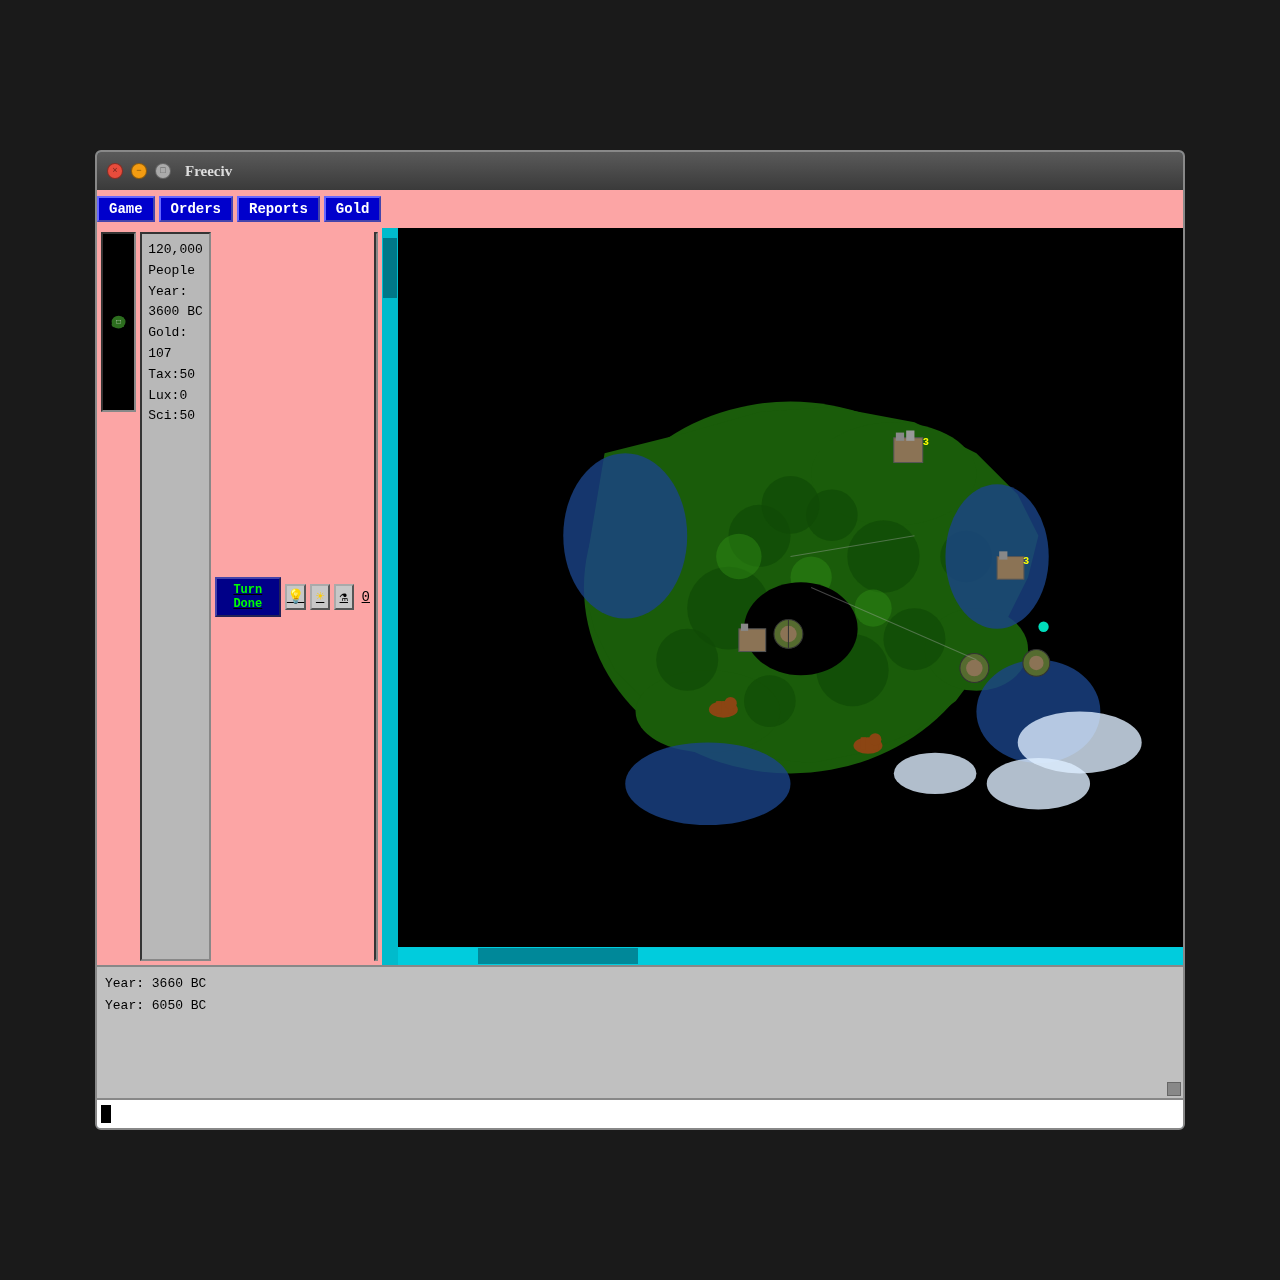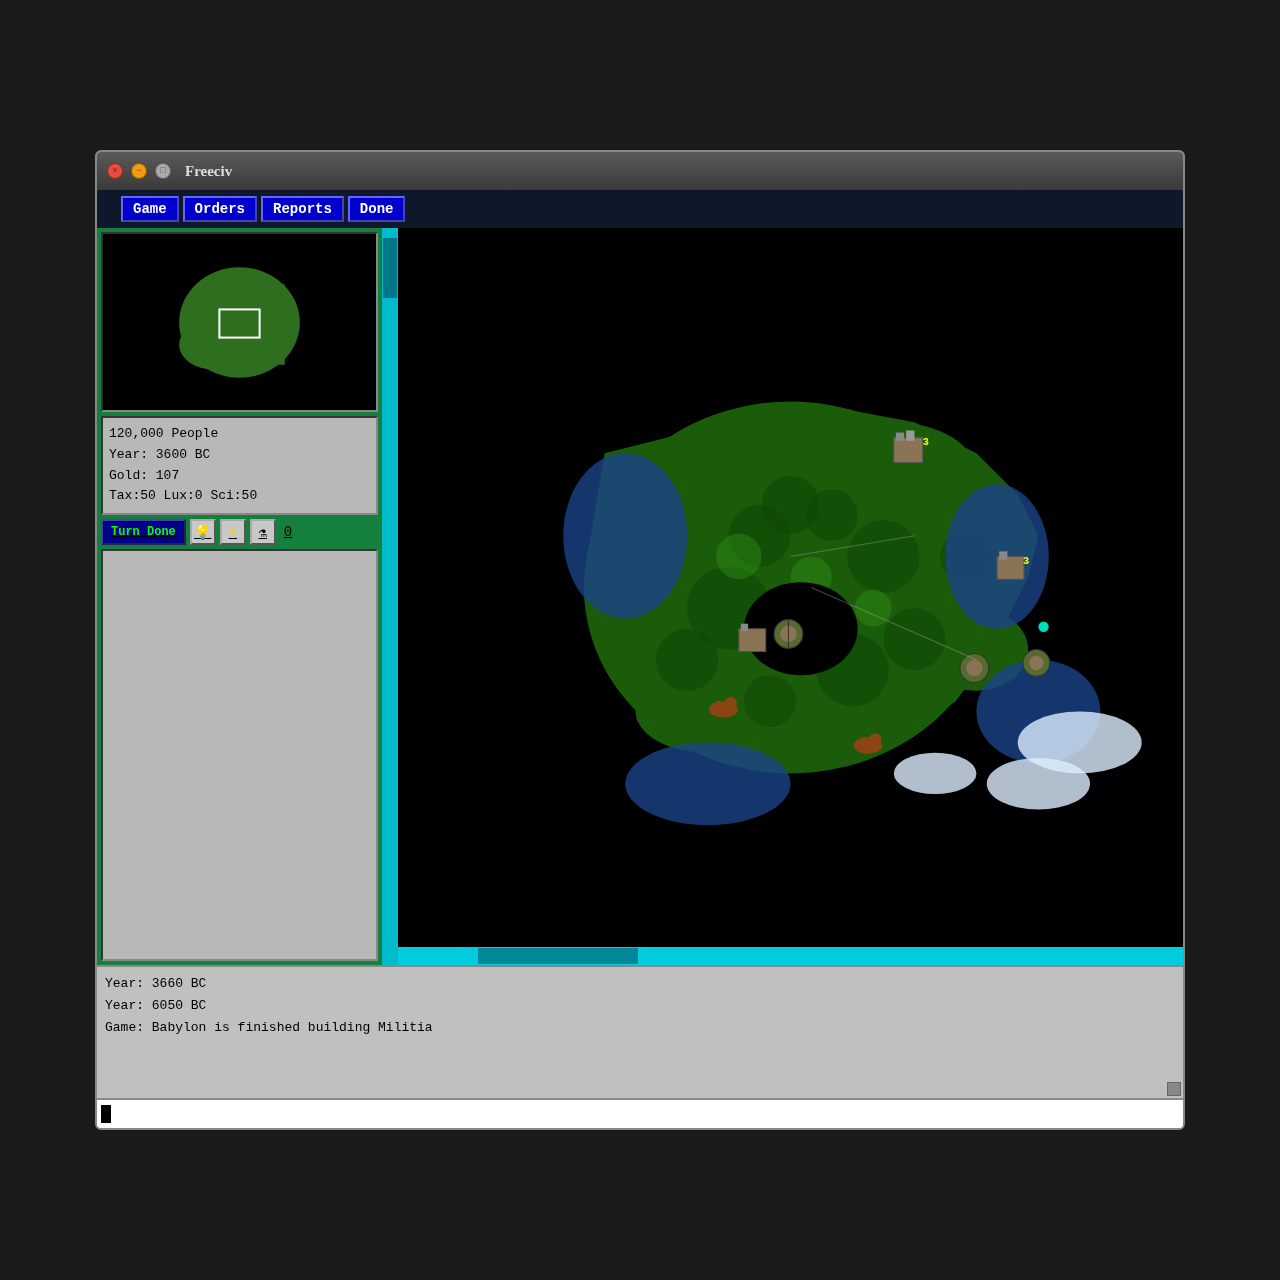--- a/index.html
+++ b/index.html
@@ -53,22 +53,22 @@
 
     .title-text {
       color: #ddd;
       font-size: 15px;
       font-weight: bold;
       margin-left: 6px;
       font-family: Liberation Serif, serif;
     }
 
     .menu-bar {
-      background: #0f172a;
-      padding: 6px 24px;
+      background: #fca5a5;
+      padding: 6px 0;
       display: flex;
       gap: 4px;
     }
 
     .menu-btn {
       background: #0000cc;
       color: #fff;
       border: 2px outset #6666ff;
       padding: 3px 10px;
       font-size: 14px;
@@ -78,23 +78,23 @@
     }
 
     .main-area {
       display: flex;
       flex: 1;
       overflow: hidden;
     }
 
     .left-panel {
       width: 285px;
-      background: #15803d;
-      display: flex;
-      flex-direction: column;
+      background: #fca5a5;
+      display: flex;
+      flex-direction: row;
       flex-shrink: 0;
       padding: 4px;
       gap: 4px;
     }
 
     .minimap {
       background: #000;
       width: 100%;
       height: 180px;
       border: 2px inset #888;
@@ -268,21 +268,21 @@
     <div class="title-bar-btn btn-max">
       <span>□</span>
     </div>
     <span class="title-text">Freeciv</span>
   </div>
 
   <div class="menu-bar">
     <button class="menu-btn">Game</button>
     <button class="menu-btn">Orders</button>
     <button class="menu-btn">Reports</button>
-    <button class="menu-btn">Done</button>
+    <button class="menu-btn">Gold</button>
   </div>
 
   <div class="main-area">
 
     <div class="left-panel">
 
       <div class="minimap">
         <svg width="100%" height="100%" viewBox="0 0 270 175" xmlns="http://www.w3.org/2000/svg">
 
           <ellipse cx="135" cy="88" rx="60" ry="55" fill="#2d6e1f"></ellipse>
@@ -403,20 +403,19 @@
 
       <div class="scrollbar-h">
         <div class="scrollbar-h-thumb"></div>
       </div>
     </div>
   </div>
 
   <div class="bottom-log">
     <div>Year: 3660 BC</div>
     <div>Year: 6050 BC</div>
-    <div>Game: Babylon is finished building Militia</div>
     <div class="bottom-log-scrollbar"></div>
   </div>
 
   <div class="input-bar">
     <div class="input-cursor"></div>
   </div>
 </div>
 
 </body></html>

